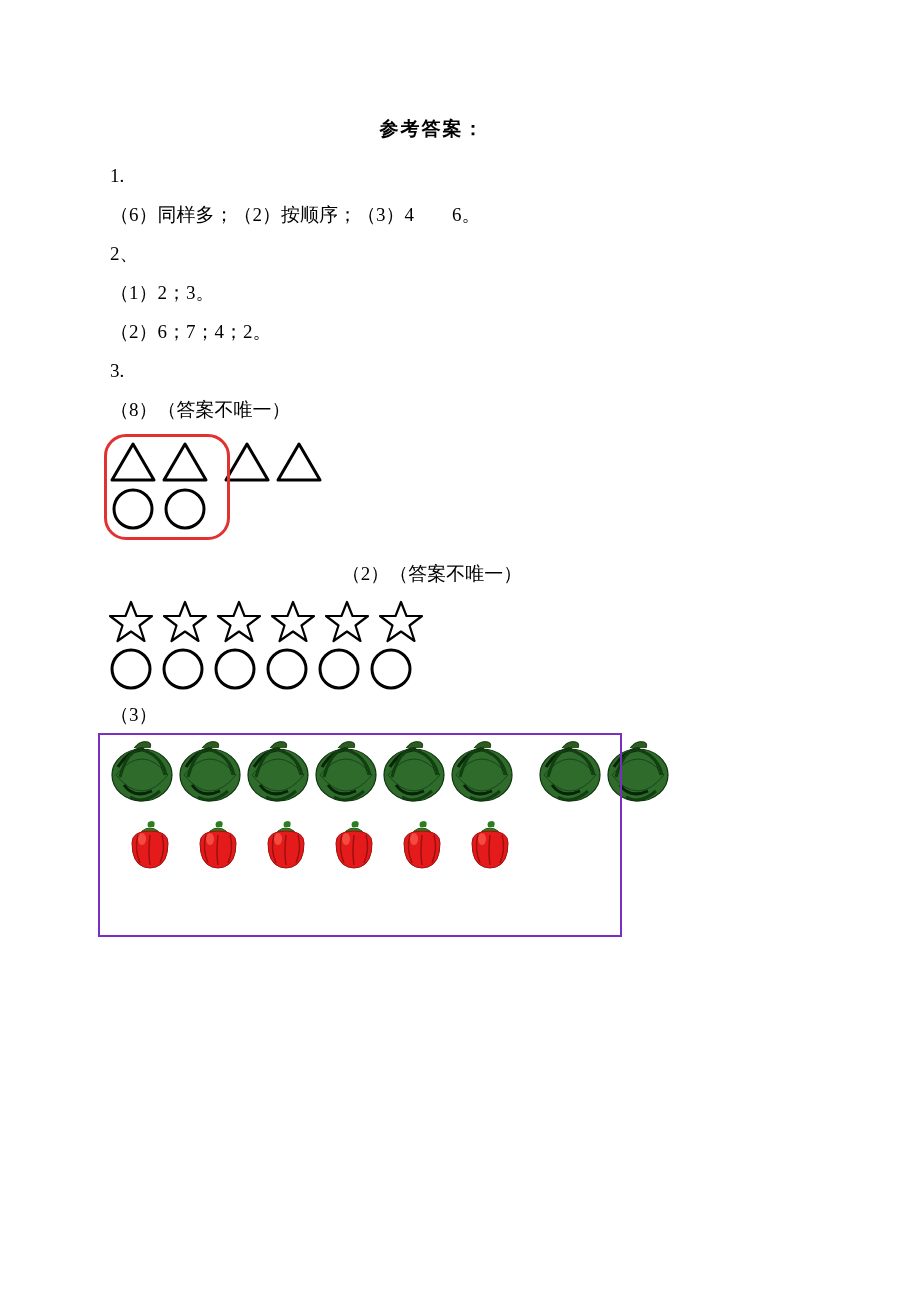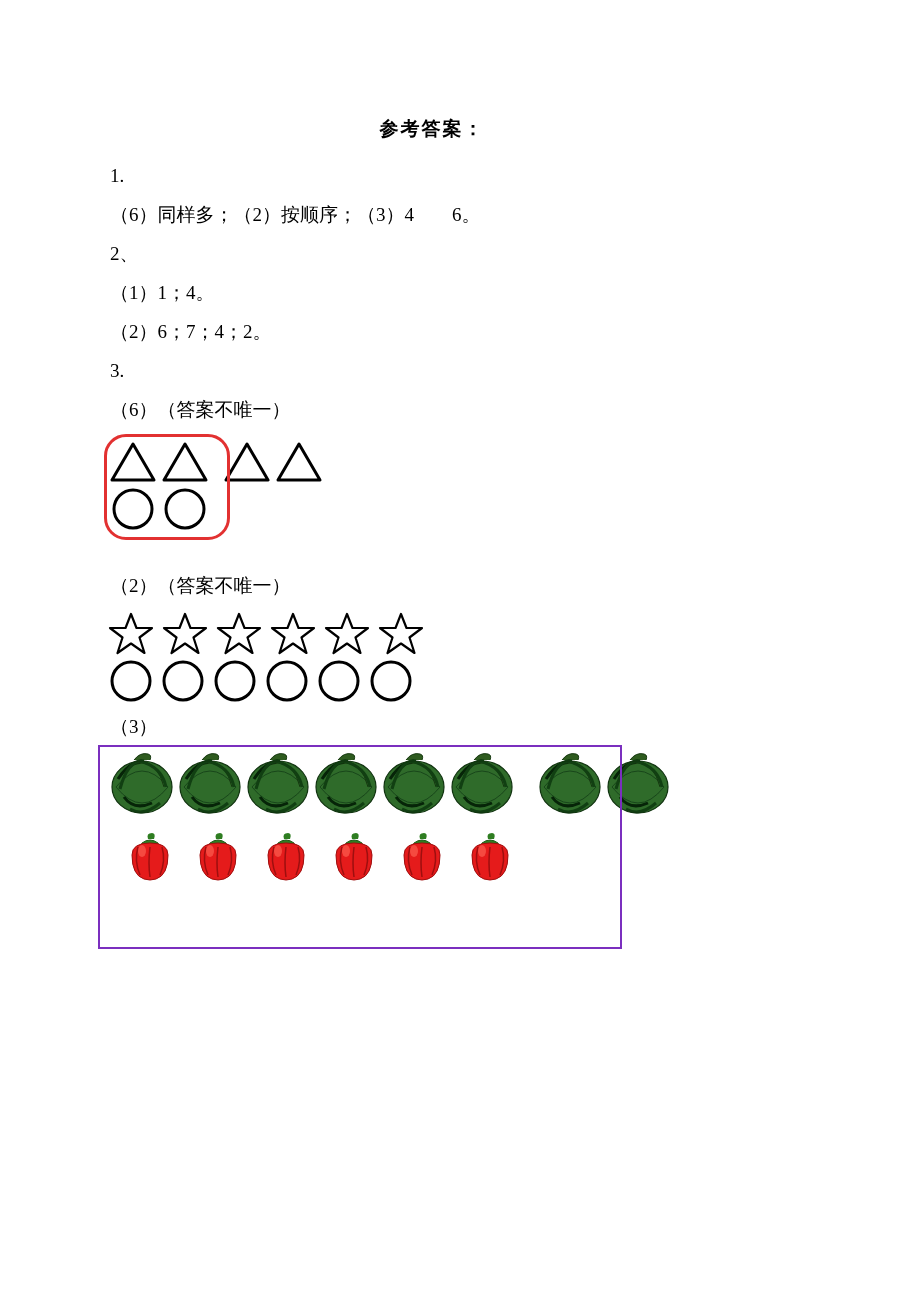--- a/index.html
+++ b/index.html
@@ -66,26 +66,26 @@
 <div class="page">
 
   <div class="title">参考答案：</div>
 
   
   <div class="line">1.</div>
   <div class="line">（6）同样多；（2）按顺序；（3）4　　6。</div>
 
   
   <div class="line">2、</div>
-  <div class="line">（1）1；4。</div>
+  <div class="line">（1）2；3。</div>
   <div class="line">（2）6；7；4；2。</div>
 
   
   <div class="line">3.</div>
-  <div class="line">（6）（答案不唯一）</div>
+  <div class="line">（8）（答案不唯一）</div>
 
   <div class="images-block item3-wrap">
     <div class="red-ring"></div>
     <div class="row">
       <svg width="50" height="46">
           <use href="#tri"></use>
         </svg>
       <svg width="50" height="46">
           <use href="#tri"></use>
         </svg>
@@ -100,21 +100,21 @@
     <div class="row">
       <svg width="50" height="46">
           <use href="#cir"></use>
         </svg>
       <svg width="50" height="46">
           <use href="#cir"></use>
         </svg>
     </div>
   </div>
 
-  <div class="line" style="margin-top:22px;">（2）（答案不唯一）</div>
+  <div class="line" style="margin-top:10px;text-align:center;">（2）（答案不唯一）</div>
 
   <div class="images-block">
     <div class="row" style="gap:8px;">
       <svg width="46" height="44">
           <use href="#star"></use>
         </svg>
       <svg width="46" height="44">
           <use href="#star"></use>
         </svg>
       <svg width="46" height="44">

